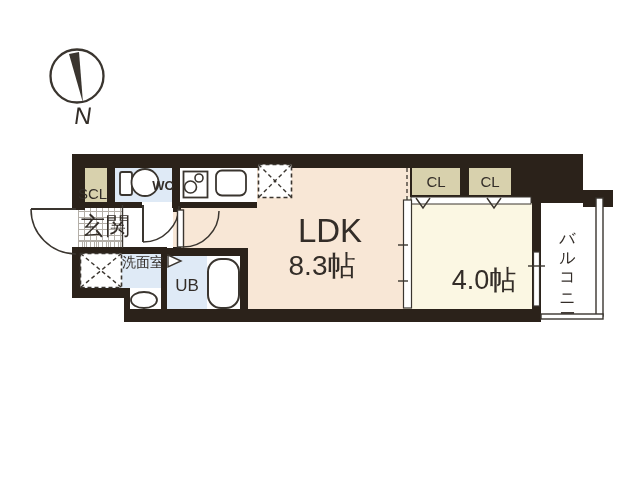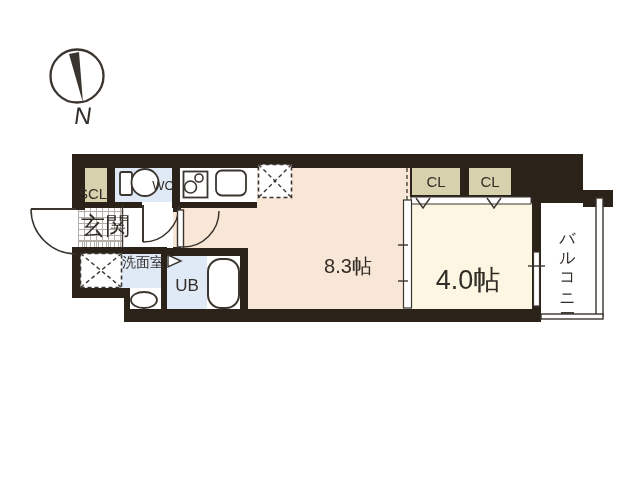--- a/index.html
+++ b/index.html
@@ -13,21 +13,21 @@
   .label{display:flex;align-items:center;justify-content:center;text-align:center;
          line-height:1.05;white-space:nowrap;}
   .cl-box{border:2px solid var(--wall);display:flex;align-items:center;justify-content:center;
           font-size:15px;}
   .hatch{background:
       repeating-linear-gradient(0deg, var(--hatch) 0 1px, transparent 1px 6px),
       repeating-linear-gradient(90deg, var(--hatch) 0 1px, transparent 1px 6px),#fff;}
   .comb{background:repeating-linear-gradient(90deg, var(--hatch) 0 1px, transparent 1px 4px);
         border-top:1px solid var(--hatch);}
   .v-text{writing-mode:vertical-rl;letter-spacing:3px;font-size:16px;}
-  .wc-stack{width:14px;word-break:break-all;line-height:13px;font-size:13px;font-weight:400;}
+  .wc-stack{width:14px;word-break:break-all;line-height:13px;font-size:13px;font-weight:700;}
   .sh{fill:#fff;stroke:var(--line);}
   .ln{fill:none;stroke:var(--line);}
   .dash{stroke-dasharray:4 3;}
 </style>
 </head>
 <body>
 
 <div class="canvas">
 
   <div class="room peach" style="left:173px;top:168px;width:362px;height:144px"></div>
@@ -150,17 +150,18 @@
       <rect x="541" y="314" width="62" height="5" class="sh" stroke-width="1.4"></rect>
     </g>
   </svg>
 
   <div class="label" style="left:70px;top:104px;width:26px;height:24px;font-size:24px;transform:skewX(-8deg)">N</div>
   <div class="label" style="left:78px;top:168px;width:29px;height:51px;font-size:15px">SCL</div>
   <div class="label wc-stack" style="left:156px;top:169px;height:32px">WC</div>
   <div class="label" style="left:78px;top:211px;width:56px;height:30px;font-size:24px;letter-spacing:1px">玄関</div>
   <div class="label" style="left:121px;top:254px;width:44px;height:16px;font-size:14px">洗面室</div>
   <div class="label" style="left:168px;top:276px;width:38px;height:20px;font-size:17px">UB</div>
-  <div class="label" style="left:288px;top:250px;width:120px;height:32px;font-size:20px">8.3帖</div>
-  <div class="label" style="left:408px;top:264px;width:120px;height:32px;font-size:27px">4.0帖</div>
+  <div class="label" style="left:270px;top:214px;width:120px;height:34px;font-size:33px">LDK</div>
+  <div class="label" style="left:262px;top:250px;width:120px;height:32px;font-size:28px">8.3帖</div>
+  <div class="label" style="left:424px;top:264px;width:120px;height:32px;font-size:27px">4.0帖</div>
   <div class="label v-text" style="left:556px;top:212px;width:22px;height:104px">バルコニー</div>
 
 </div>
 
 </body></html>

